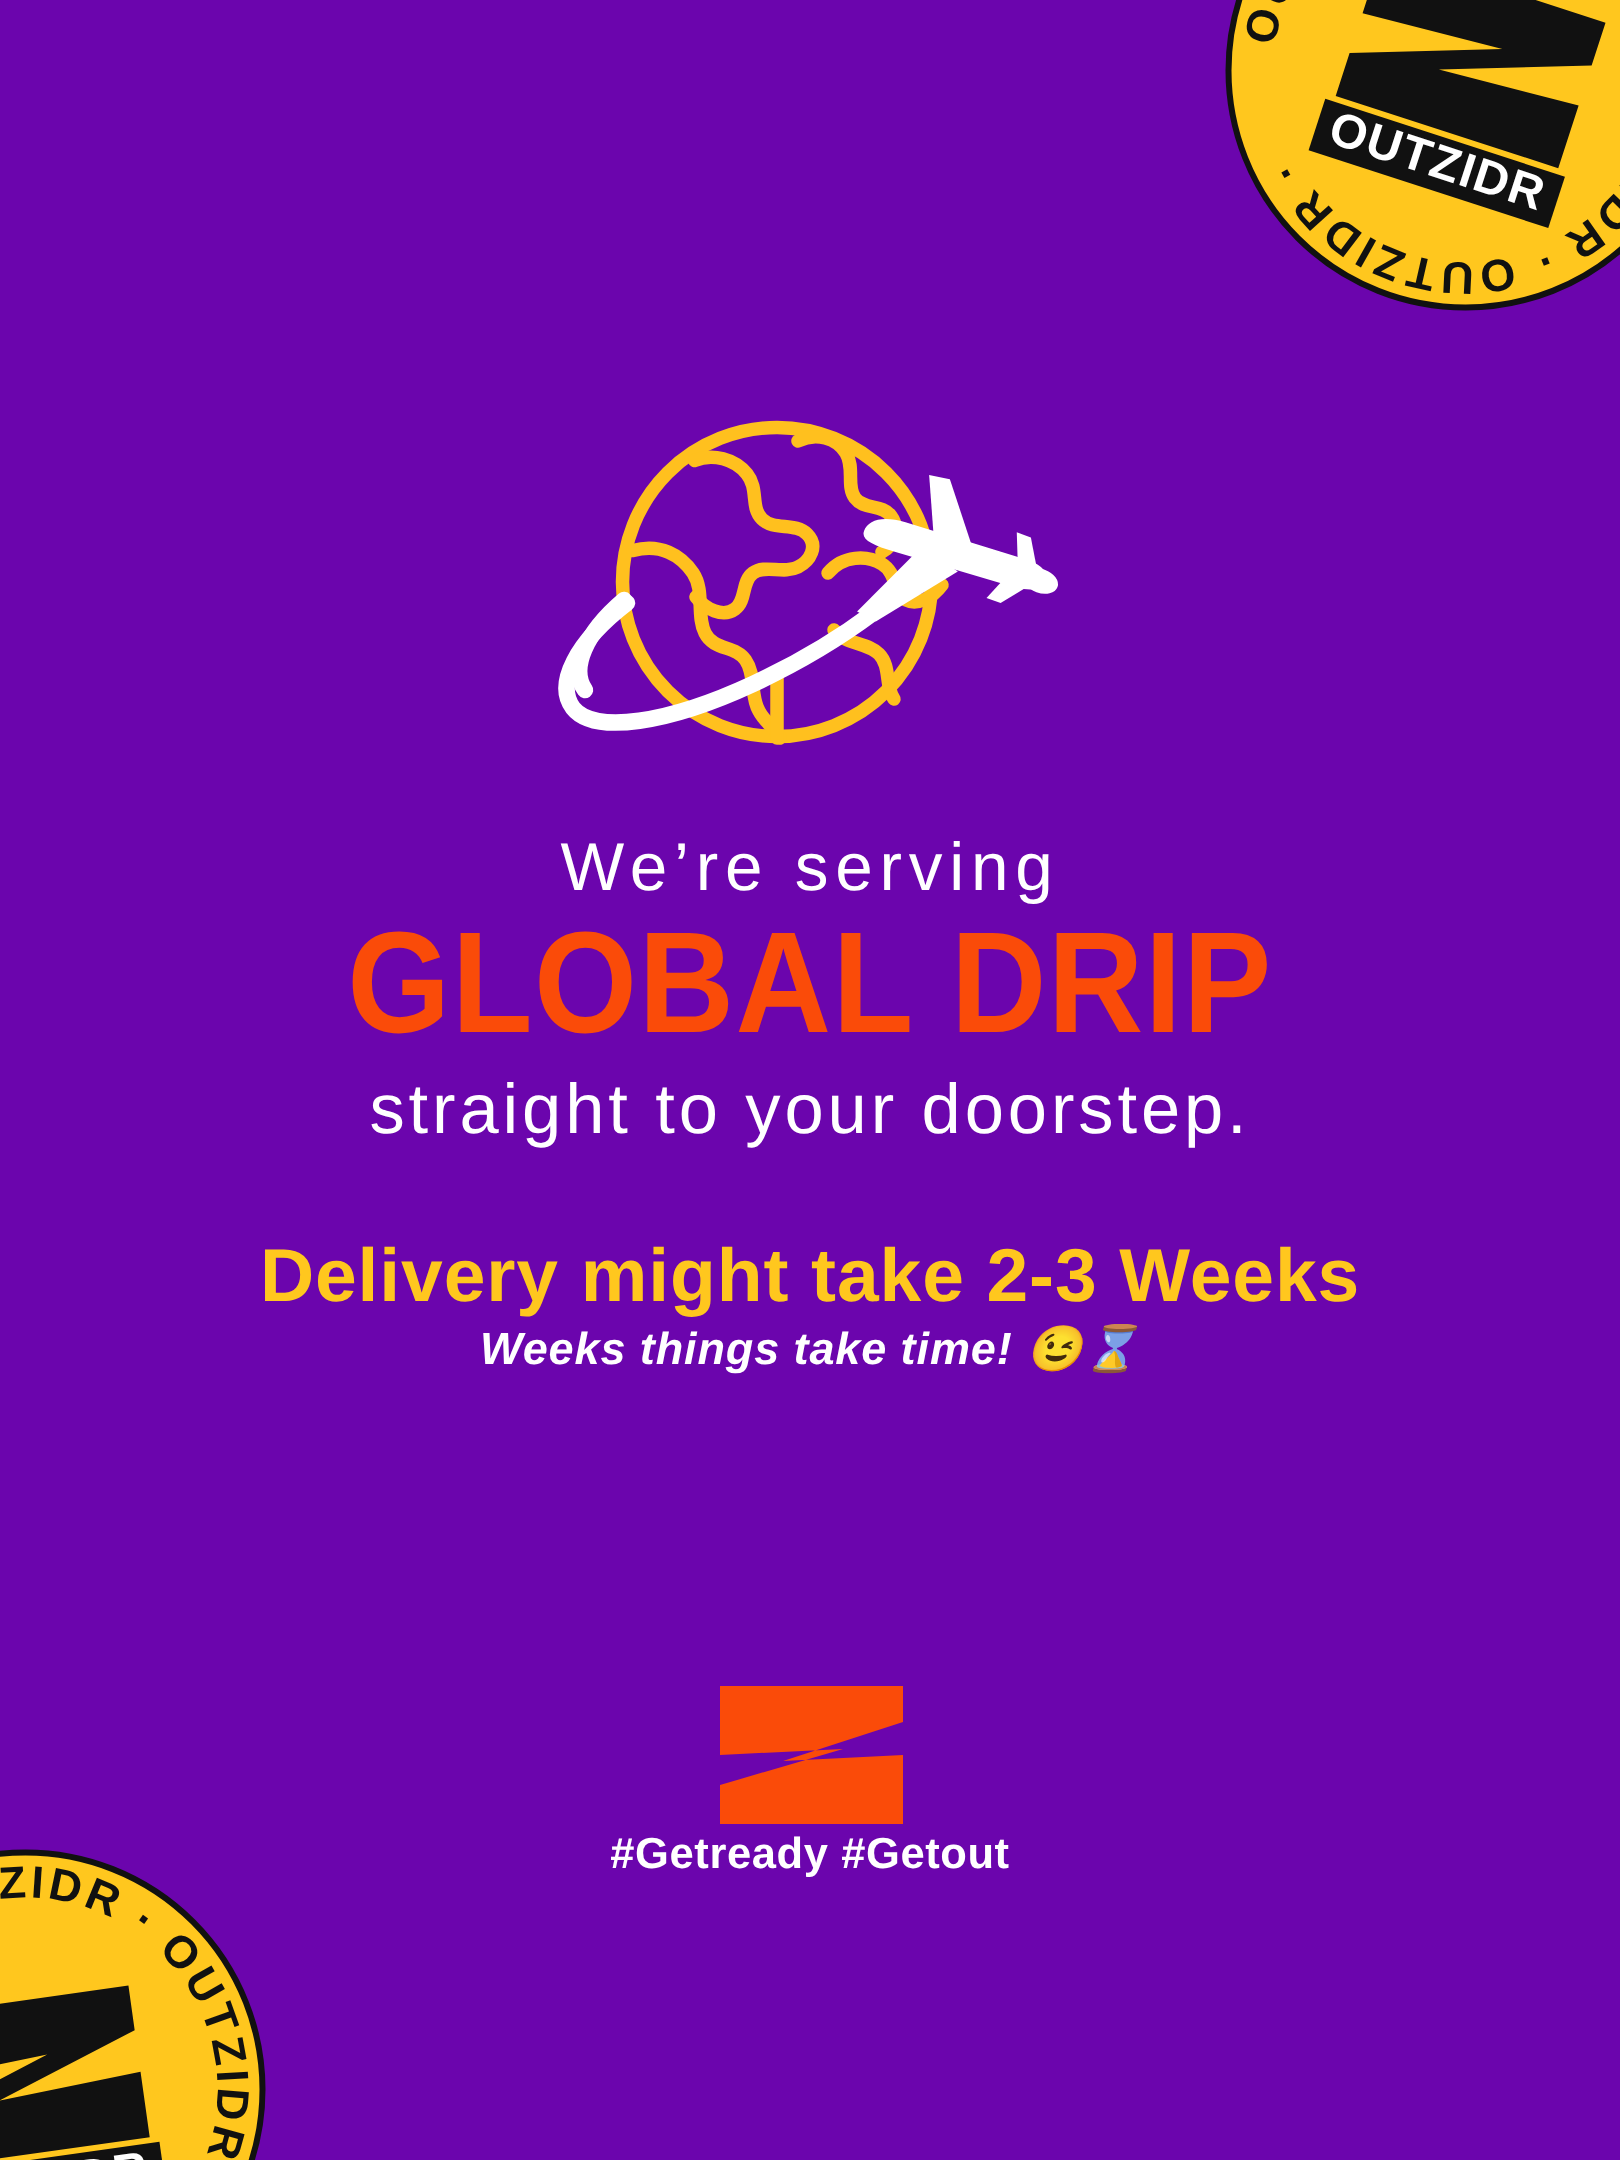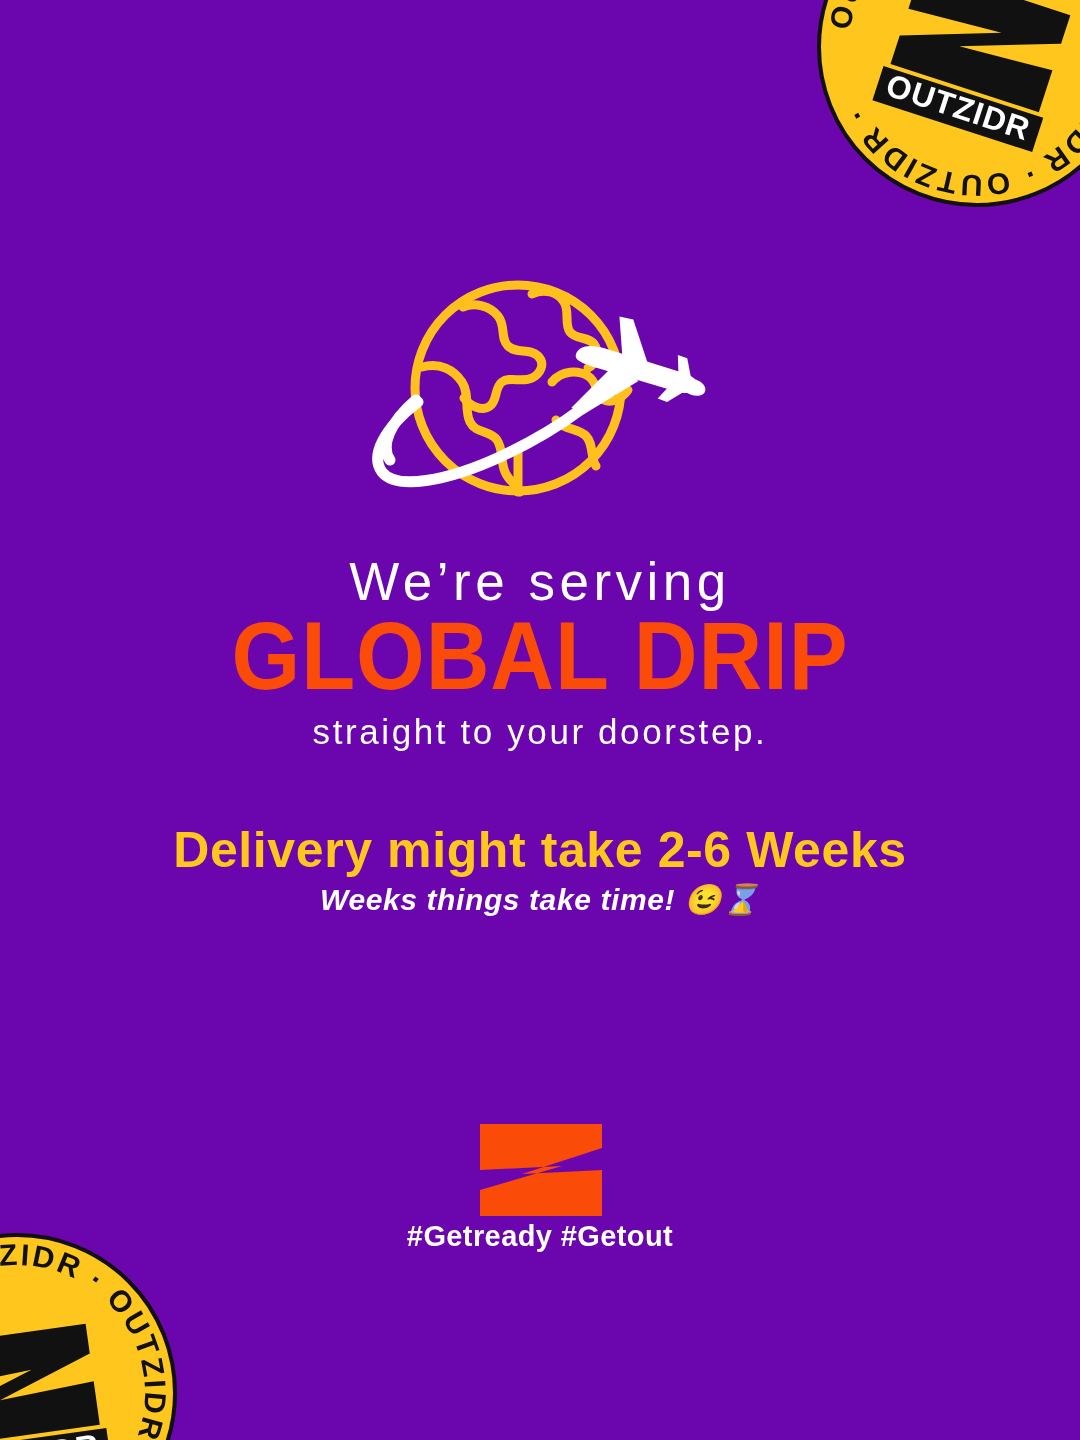--- a/index.html
+++ b/index.html
@@ -28,39 +28,39 @@
 
   
   .copy {
     position: absolute;
     left: 0;
     width: 1080px;
     text-align: center;
   }
   #line-serving {
     top: 552px;
-    font-size: 53px;
+    font-size: 45px;
     font-weight: 300;
     color: #FFFFFF;
     letter-spacing: 4.5px;
     line-height: 1.15;
   }
   #line-globaldrip {
     top: 608px;
     font-size: 96px;
     font-weight: 900;
     color: #FA4B09;
     letter-spacing: 1px;
     line-height: 1.0;
     transform: scaleX(0.92);
     transform-origin: 50% 50%;
   }
   #line-doorstep {
     top: 712px;
-    font-size: 35px;
+    font-size: 47px;
     font-weight: 300;
     color: #FFFFFF;
     letter-spacing: 2.6px;
     line-height: 1.15;
   }
   #line-delivery {
     top: 822px;
     font-size: 50px;
     font-weight: 700;
     color: #FFC71E;
@@ -157,21 +157,21 @@
       </g>
     </svg>
   </div>
 
   <div class="copy" id="line-serving">We’re serving</div>
 
   <div class="copy" id="line-globaldrip">GLOBAL DRIP</div>
 
   <div class="copy" id="line-doorstep">straight to your doorstep.</div>
 
-  <div class="copy" id="line-delivery">Delivery might take 2-6 Weeks</div>
+  <div class="copy" id="line-delivery">Delivery might take 2-3 Weeks</div>
 
   <div class="copy" id="line-goodthings">Weeks things take time! 😉⌛</div>
 
   <div id="footer-logo">
     <svg viewBox="0 0 126 96" xmlns="http://www.w3.org/2000/svg">
       <path d="M2 2 L124 2 L124 26 L44 52 L124 48 L124 94 L2 94 L2 68 L84 44 L2 48 Z" fill="#FA4B09"></path>
     </svg>
   </div>
 
   <div class="copy" id="line-hashtags">#Getready #Getout</div>

